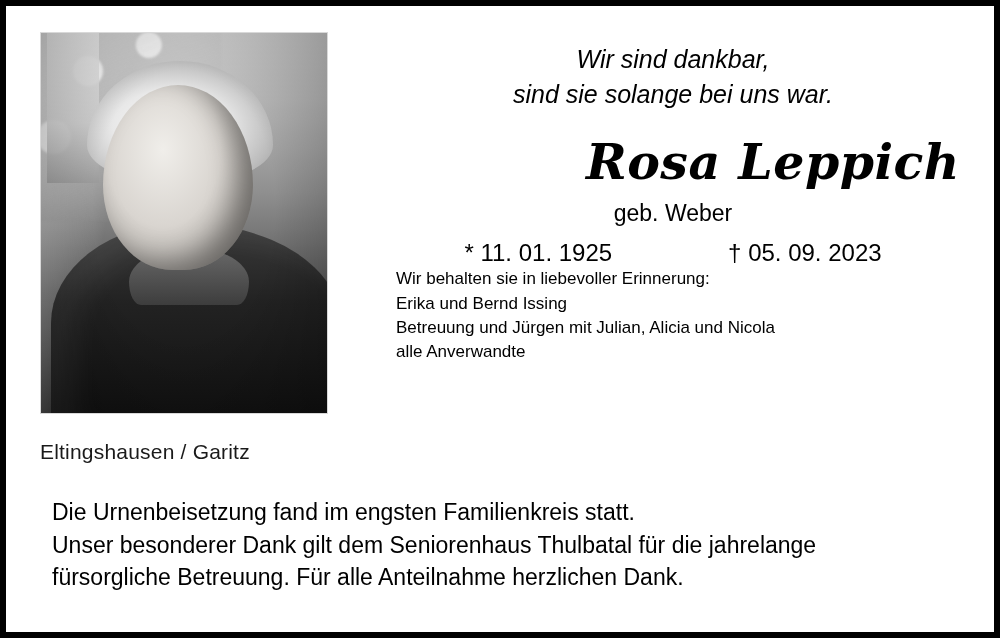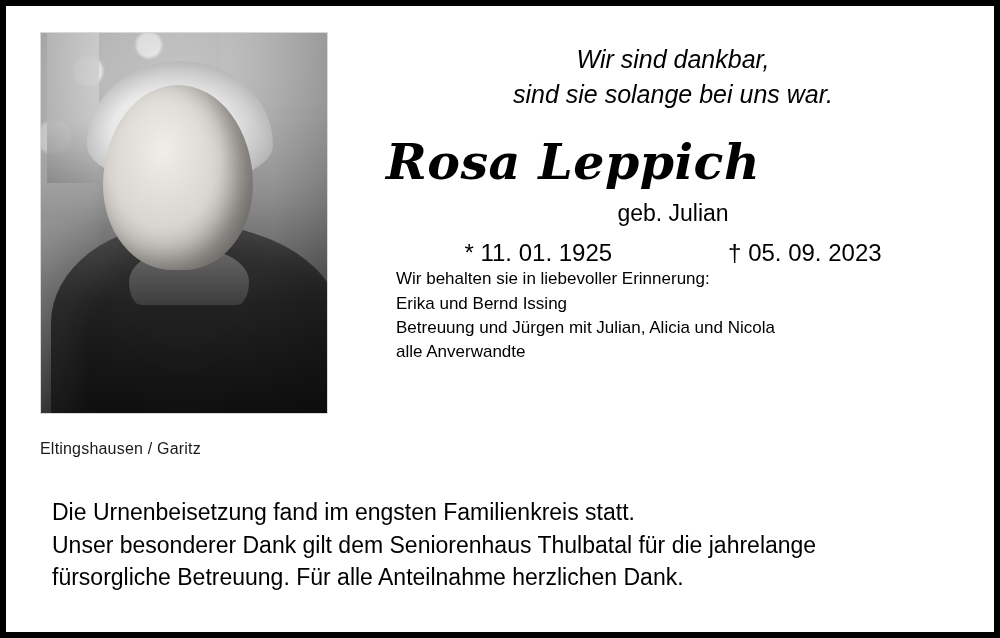--- a/index.html
+++ b/index.html
@@ -130,21 +130,21 @@
     filter: blur(0.5px);
   }
   .photo-vignette {
     position: absolute;
     inset: 0;
     background: radial-gradient(ellipse at 50% 45%, rgba(0,0,0,0) 45%, rgba(0,0,0,0.30) 100%);
   }
 
   .place {
     margin-top: 26px;
-    font-size: 16px;
+    font-size: 21px;
     letter-spacing: 0.2px;
     color: #1a1a1a;
   }
 
   
   .text-col {
     flex: 1 1 auto;
     padding-left: 46px;
     padding-top: 10px;
   }
@@ -153,21 +153,21 @@
     text-align: center;
     font-style: italic;
     font-size: 25px;
     line-height: 1.38;
     color: #000000;
   }
   .intro div { white-space: nowrap; font-style: italic; }
 
   .name {
     margin-top: 26px;
-    text-align: left;
+    text-align: right;
     font-family: "DejaVu Serif", serif;
     font-style: italic;
     font-weight: 700;
     font-size: 49px;
     letter-spacing: 0.5px;
     line-height: 1.05;
   }
 
   .maiden {
     margin-top: 12px;
@@ -226,21 +226,21 @@
 
       <div class="text-col">
 
         <div class="intro">
           <div>Wir sind dankbar,</div>
           <div>sind sie solange bei uns war.</div>
         </div>
 
         <div class="name">Rosa Leppich</div>
 
-        <div class="maiden">geb. Julian</div>
+        <div class="maiden">geb. Weber</div>
 
         <div class="dates">
           <span>* 11. 01. 1925</span>
           <span>† 05. 09. 2023</span>
         </div>
 
         <div class="remember">
           <div>Wir behalten sie in liebevoller Erinnerung:</div>
           <div>Erika und Bernd Issing</div>
           <div>Betreuung und Jürgen mit Julian, Alicia und Nicola</div>

